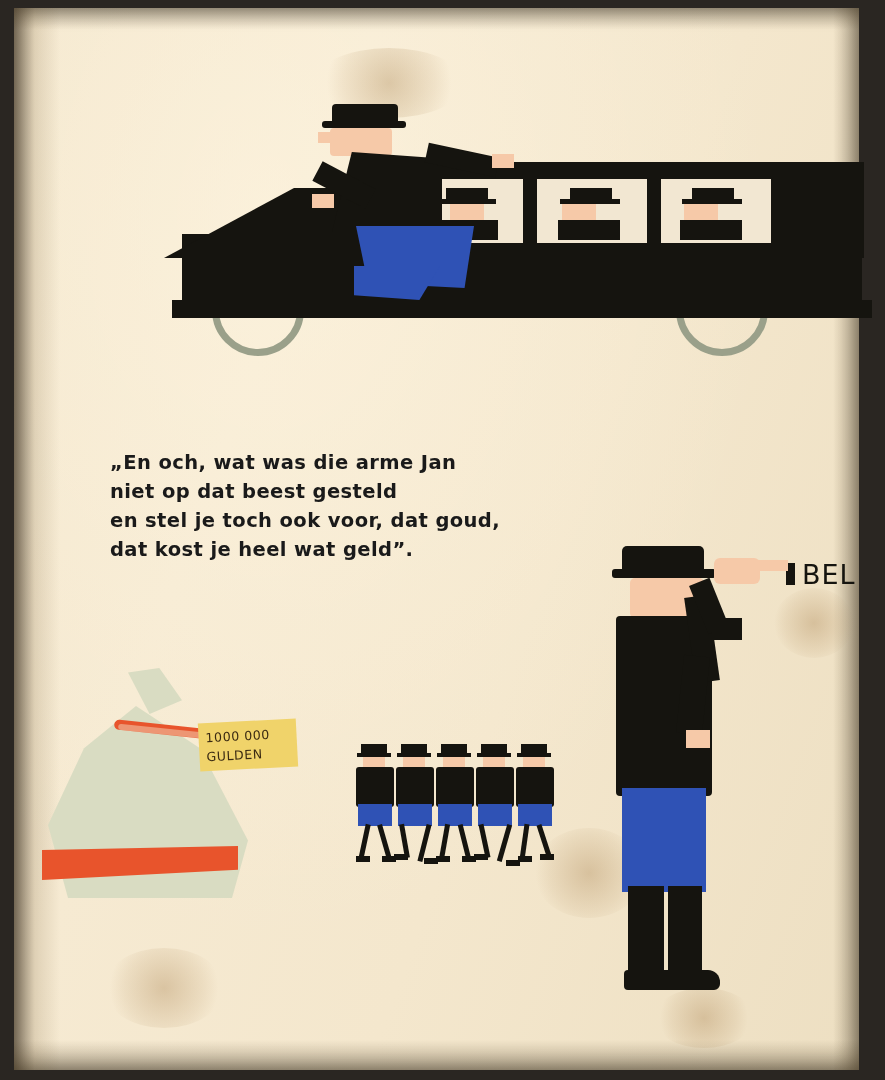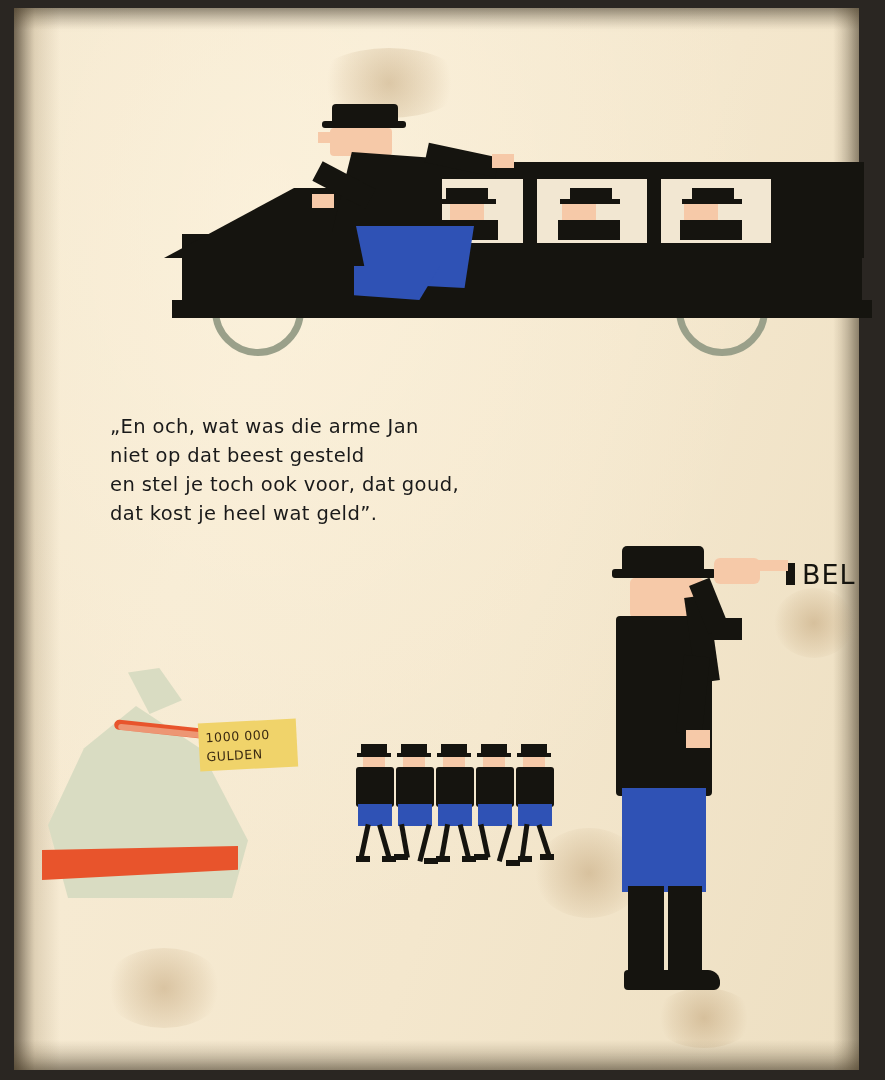--- a/index.html
+++ b/index.html
@@ -70,21 +70,22 @@
 
   
   .verse {
     position: absolute;
     color: #1a1a1a;
     font-size: 19.5px;
     line-height: 29px;
     letter-spacing: 0.4px;
     white-space: pre;
     font-family: "DejaVu Sans", sans-serif;
-    font-weight: 400;
+    font-weight: 700;
+    margin-top: 36px;
   }
   #verse1 { left: 96px; top: 404px; }
   #verse2 { left: 92px; top: 547px; }
 
   
   #car-illustration { position: absolute; left: 150px; top: 80px; width: 700px; height: 310px; }
 
   .wheel {
     position: absolute;
     border-radius: 50%;

